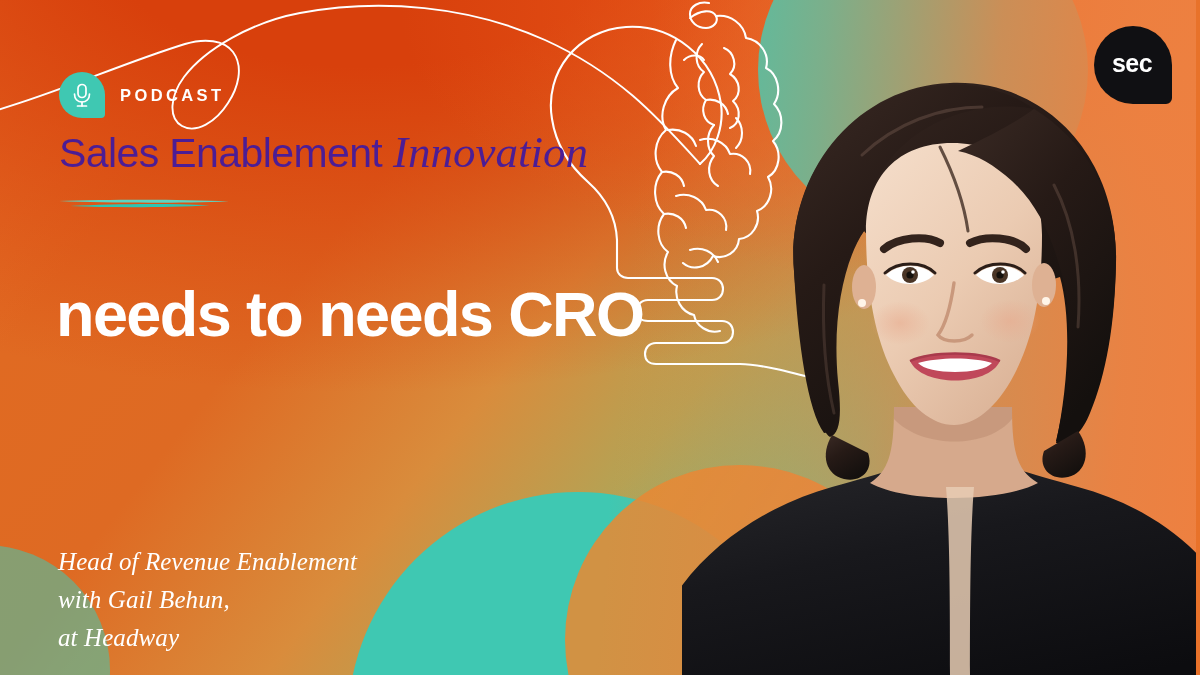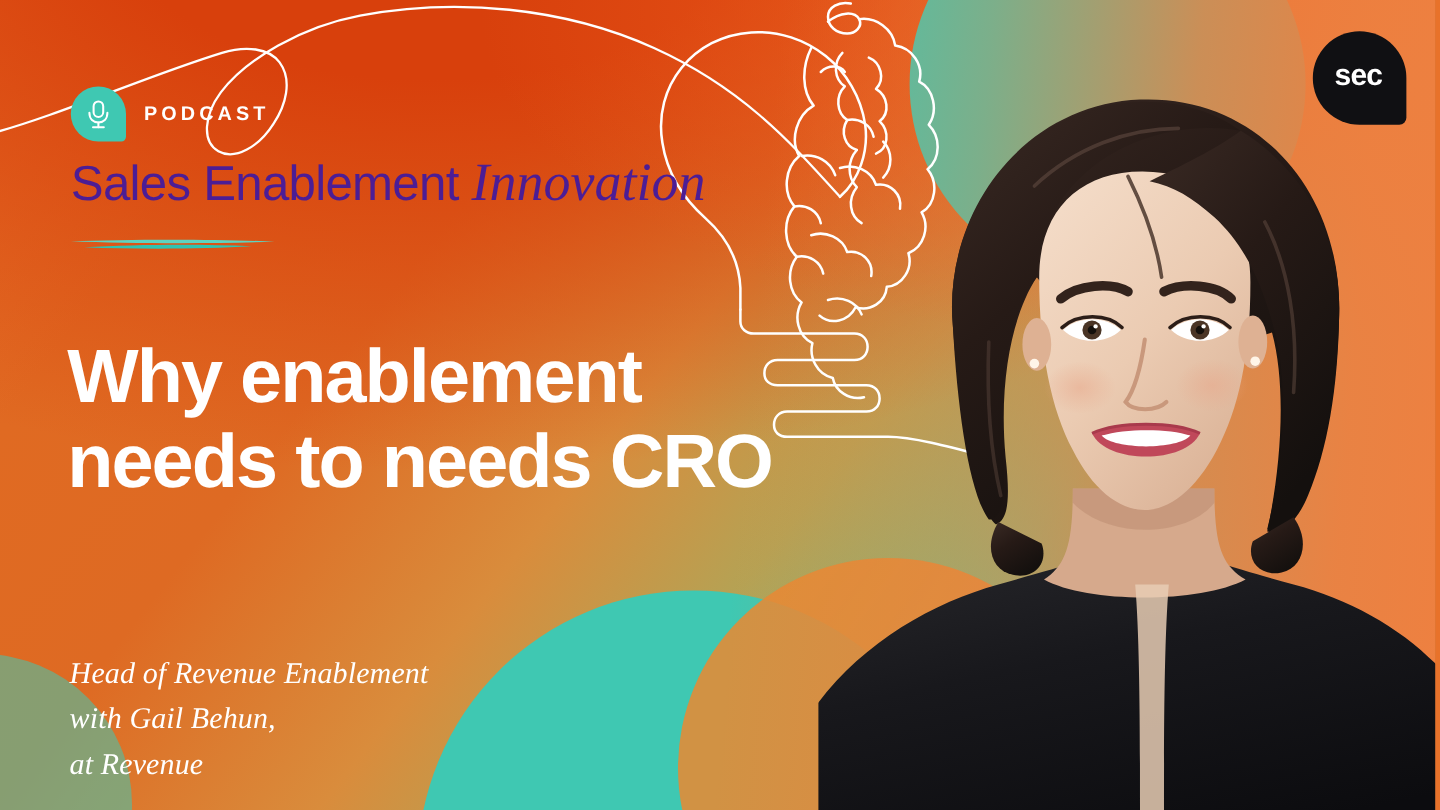--- a/index.html
+++ b/index.html
@@ -356,23 +356,22 @@
   </div>
 
   <div class="show-title"><span>Sales Enablement </span><span class="em">Innovation</span></div>
 
   <svg class="title-underline" viewBox="0 0 172 16">
     <path d="M1,5 C50,3.4 120,3.0 171,5.4 C120,7.2 50,7.0 1,5 Z" fill="#5ED4C0"></path>
     <path d="M12,10 C56,7.6 110,7.2 152,9.2 C110,11.6 56,11.8 12,10 Z" fill="#2FC4B2"></path>
   </svg>
 
   <div class="headline">
-    <span class="ln">Why enablement</span>
     <span class="ln">needs to needs CRO</span>
   </div>
 
   <div class="credit">
     <span class="ln">Head of Revenue Enablement</span>
     <span class="ln">with Gail Behun,</span>
-    <span class="ln">at Revenue</span>
+    <span class="ln">at Headway</span>
   </div>
 
 </div>
 
 </body></html>

